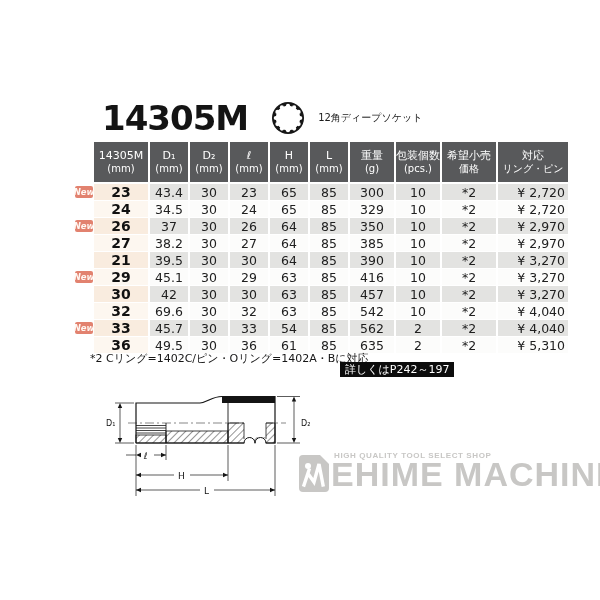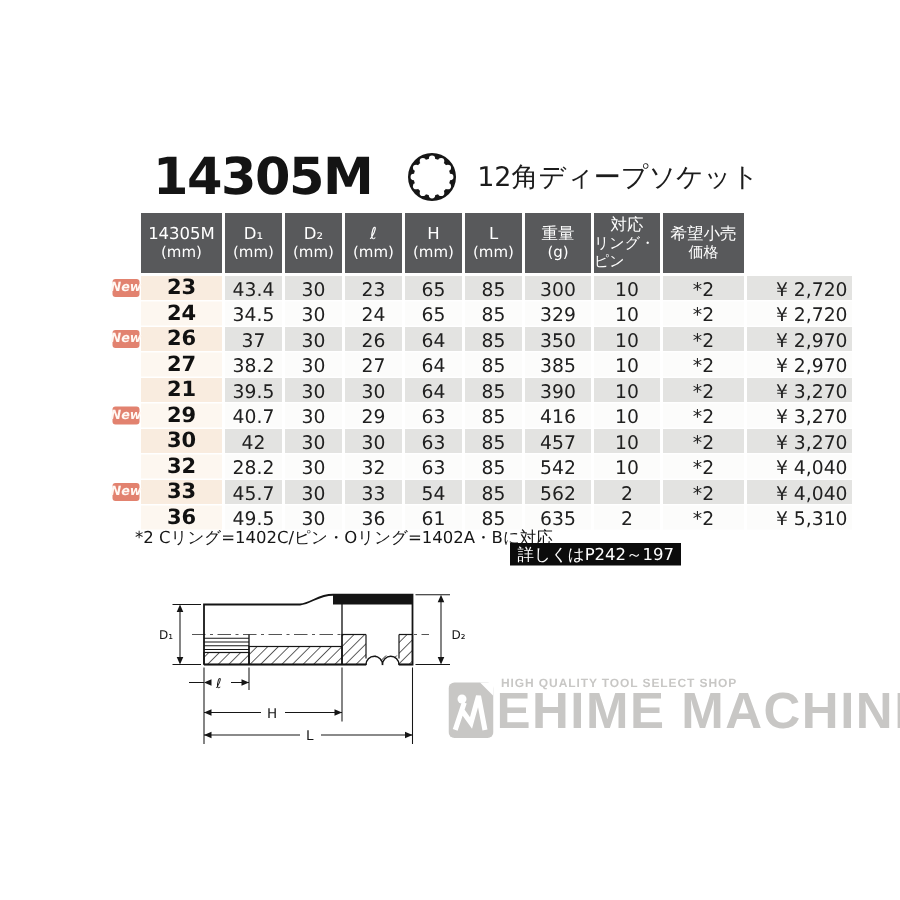--- a/index.html
+++ b/index.html
@@ -3,21 +3,21 @@
 <meta charset="utf-8">
 <style>
   html,body{margin:0;padding:0;background:#ffffff;}
   .canvas{position:relative;width:600px;height:600px;background:#ffffff;overflow:hidden;
           font-family:"DejaVu Sans","Liberation Sans",sans-serif;color:#1c1c1c;margin-left:28px;}
 
   
   .title-row{position:absolute;left:74px;top:96px;height:44px;display:flex;align-items:center;}
   .model{font-size:34px;font-weight:800;letter-spacing:-1px;color:#141414;}
   .pt12-icon{margin-left:22px;width:36px;height:36px;flex:0 0 auto;}
-  .subtitle{margin-left:12px;font-size:18px;color:#1c1c1c;}
+  .subtitle{margin-left:12px;font-size:10px;color:#1c1c1c;}
 
   
   .spec-table{position:absolute;left:66px;top:142px;width:474px;}
   .thead,.trow{display:grid;grid-template-columns:54px 38px 38px 38px 38px 38px 44px 44px 54px 70px;column-gap:2px;}
   .thead .th{background:#58595b;color:#ffffff;height:40px;display:flex;flex-direction:column;
              align-items:center;justify-content:center;line-height:1.2;}
   .th .h1{font-size:11px;}
   .th .h2{font-size:10px;}
   .tbody{margin-top:2px;display:flex;flex-direction:column;row-gap:1px;}
   .trow{position:relative;height:16px;text-align:center;}
@@ -98,26 +98,30 @@
         </div>
       <div class="th">
           <span class="h1">L</span>
           <span class="h2">(mm)</span>
         </div>
       <div class="th">
           <span class="h1">重量</span>
           <span class="h2">(g)</span>
         </div>
       <div class="th">
+          <span class="h1">包装個数</span>
+          <span class="h2">(pcs.)</span>
+        </div>
+      <div class="th">
+          <span class="h1">希望小売</span>
+          <span class="h2">価格</span>
+        </div>
+      <div class="th">
           <span class="h1">対応</span>
           <span class="h2">リング・ピン</span>
-        </div>
-      <div class="th">
-          <span class="h1">希望小売</span>
-          <span class="h2">価格</span>
         </div>
     </div>
 
     <div class="tbody">
       <div class="trow">
         <span class="new-badge">New</span>
         <div class="td size">23</div>
           <div class="td">43.4</div>
           <div class="td">30</div>
           <div class="td">23</div>
@@ -176,21 +180,21 @@
           <div class="td">64</div>
           <div class="td">85</div>
           <div class="td">390</div>
           <div class="td">10</div>
           <div class="td">*2</div>
           <div class="td price">¥ 3,270</div>
       </div>
       <div class="trow">
         <span class="new-badge">New</span>
         <div class="td size">29</div>
-          <div class="td">40.7</div>
+          <div class="td">45.1</div>
           <div class="td">30</div>
           <div class="td">29</div>
           <div class="td">63</div>
           <div class="td">85</div>
           <div class="td">416</div>
           <div class="td">10</div>
           <div class="td">*2</div>
           <div class="td price">¥ 3,270</div>
       </div>
       <div class="trow">
@@ -202,21 +206,21 @@
           <div class="td">63</div>
           <div class="td">85</div>
           <div class="td">457</div>
           <div class="td">10</div>
           <div class="td">*2</div>
           <div class="td price">¥ 3,270</div>
       </div>
       <div class="trow">
 
         <div class="td size">32</div>
-          <div class="td">28.2</div>
+          <div class="td">69.6</div>
           <div class="td">30</div>
           <div class="td">32</div>
           <div class="td">63</div>
           <div class="td">85</div>
           <div class="td">542</div>
           <div class="td">10</div>
           <div class="td">*2</div>
           <div class="td price">¥ 4,040</div>
       </div>
       <div class="trow">

